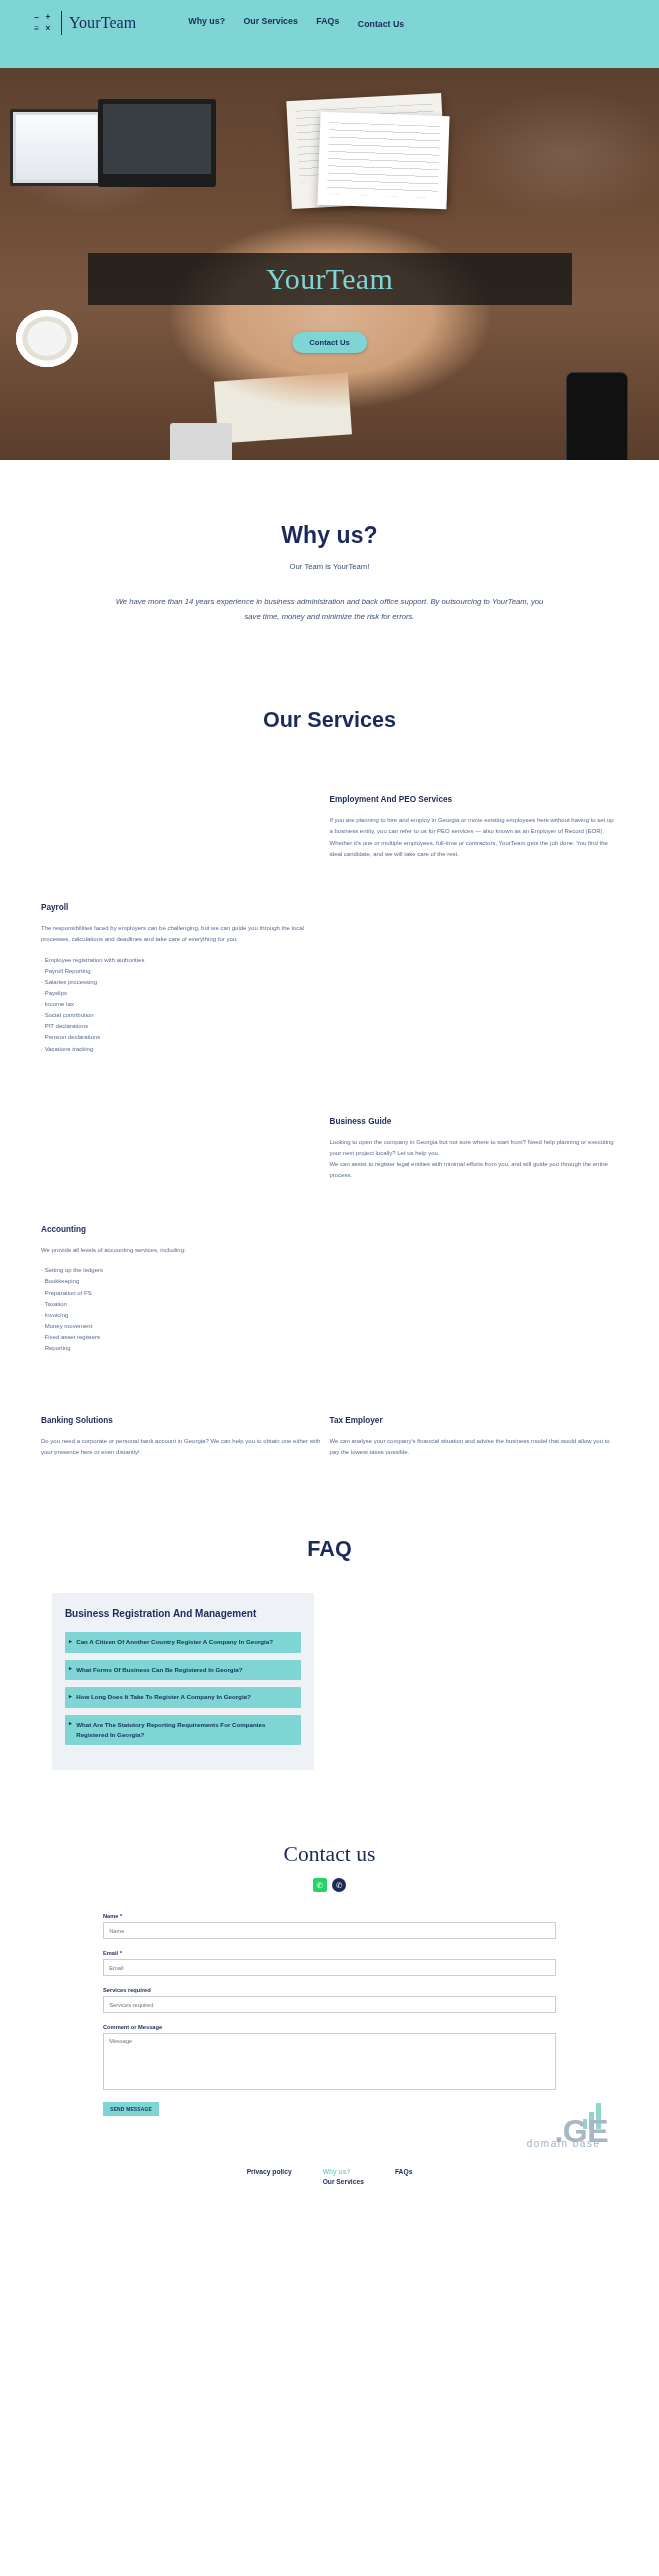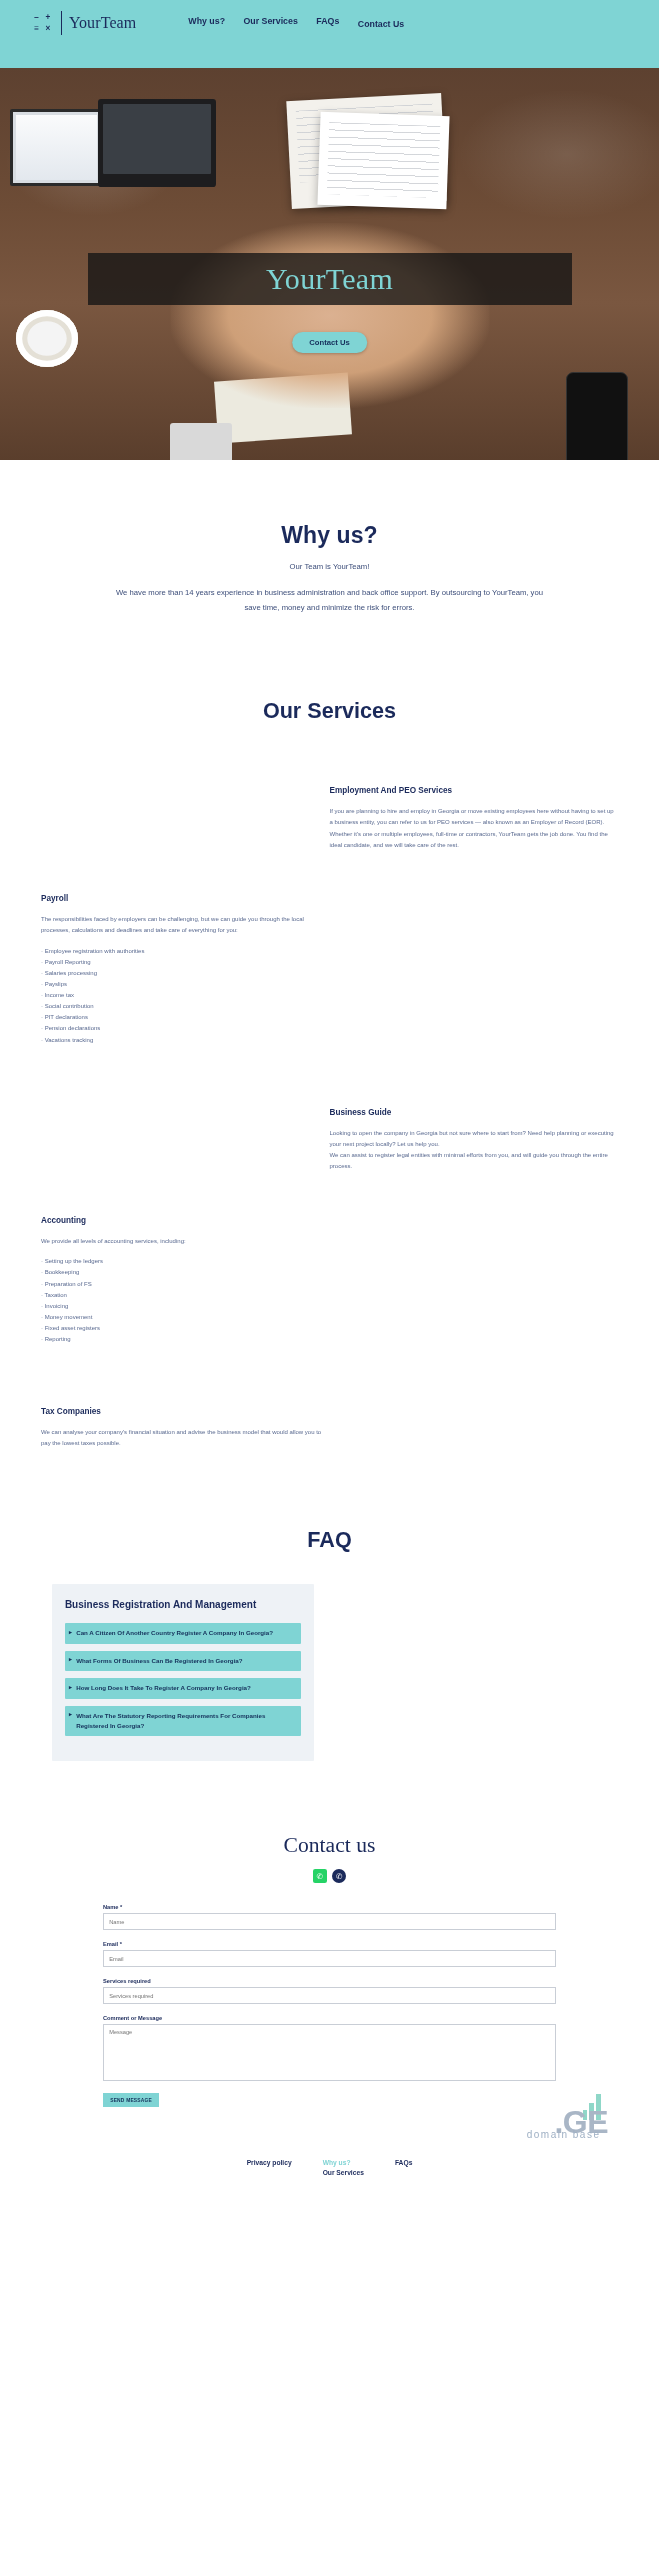--- a/index.html
+++ b/index.html
@@ -149,21 +149,21 @@
   .why h2 {
     font-size: 23px; color: #1b2a5b; font-weight: 700; letter-spacing: 0.1px;
   }
   .why .sub {
     margin-top: 13.4px; font-size: 7.7px; color: #3d4e7a;
   }
   .why p.body {
     width: 428px; margin: 26px auto 0; font-size: 7.7px; line-height: 1.95;
     color: #3d4e7a;
   }
-  .why p.body.second { margin-top: 14px; }
+  .why p.body.second { margin-top: 23px; font-style: italic; }
 
   .services { padding: 62px 0 0; }
   .services h2 {
     text-align: center; font-size: 21.6px; color: #1b2a5b; font-weight: 700;
   }
   .svc-grid {
     width: 577px; margin: 0 auto;
     display: grid; grid-template-columns: 1fr 1fr; 
   }
   .svc-block { padding-top: 170px; }
@@ -366,23 +366,27 @@
         <li>Reporting</li>
       </ul>
     </div>
 
     <div class="svc-block row2">
       <h3>Business Guide</h3>
       <p style="white-space:pre-line">Looking to open the company in Georgia but not sure where to start from? Need help planning or executing your next project locally? Let us help you.
 We can assist to register legal entities with minimal efforts from you, and will guide you through the entire process.</p>
     </div>
 
-
     <div class="svc-block row3">
-      <h3>Tax Companies</h3>
+      <h3>Banking Solutions</h3>
+      <p>Do you need a corporate or personal bank account in Georgia? We can help you to obtain one either with your presence here or even distantly!</p>
+    </div>
+
+    <div class="svc-block row3">
+      <h3>Tax Employer</h3>
       <p>We can analyse your company's financial situation and advise the business model that would allow you to pay the lowest taxes possible.</p>
     </div>
 
   </div>
 </section>
 
 <section class="section faq">
   <h2>FAQ</h2>
   <div class="faq-grid">
 

